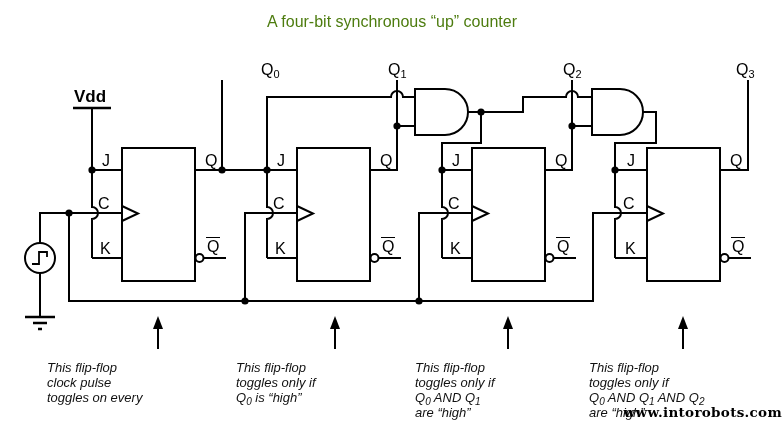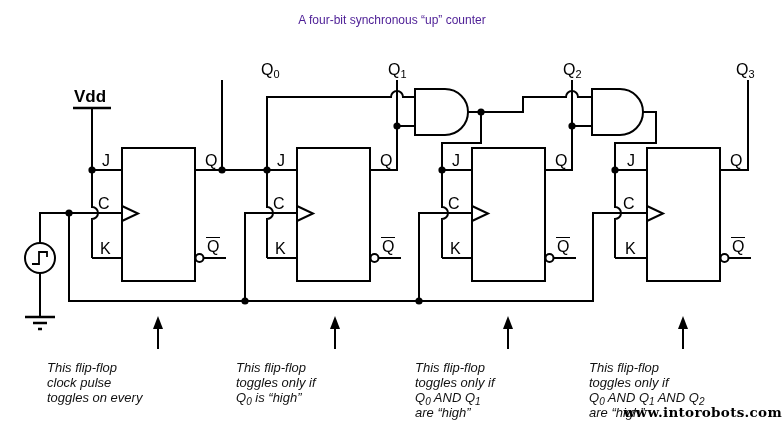--- a/index.html
+++ b/index.html
@@ -2,21 +2,21 @@
 <html><head>
 <meta charset="utf-8">
 <style>
   html,body{margin:0;padding:0;background:#fff;}
   #stage{
     position:relative;width:784px;height:427px;background:#fff;overflow:hidden;
     font-family:"Liberation Sans",sans-serif;color:#000;
   }
   #title{
     position:absolute;left:0;top:13px;width:784px;text-align:center;
-    font-size:12px;color:#4c1d95;
+    font-size:16px;color:#4d7c0f;
   }
   svg{position:absolute;left:0;top:0;}
   .lbl{position:absolute;font-size:16px;line-height:1;white-space:nowrap;}
   .lbl sub{font-size:11px;line-height:0;vertical-align:-3px;}
   #vdd{font-size:17px;}
   .qbar-inner{display:inline-block;border-top:1.7px solid #000;padding:1px 1px 0 1px;line-height:1;}
   .ann{
     position:absolute;width:200px;
     font-style:italic;font-size:13px;line-height:15px;color:#111;z-index:1;
   }

